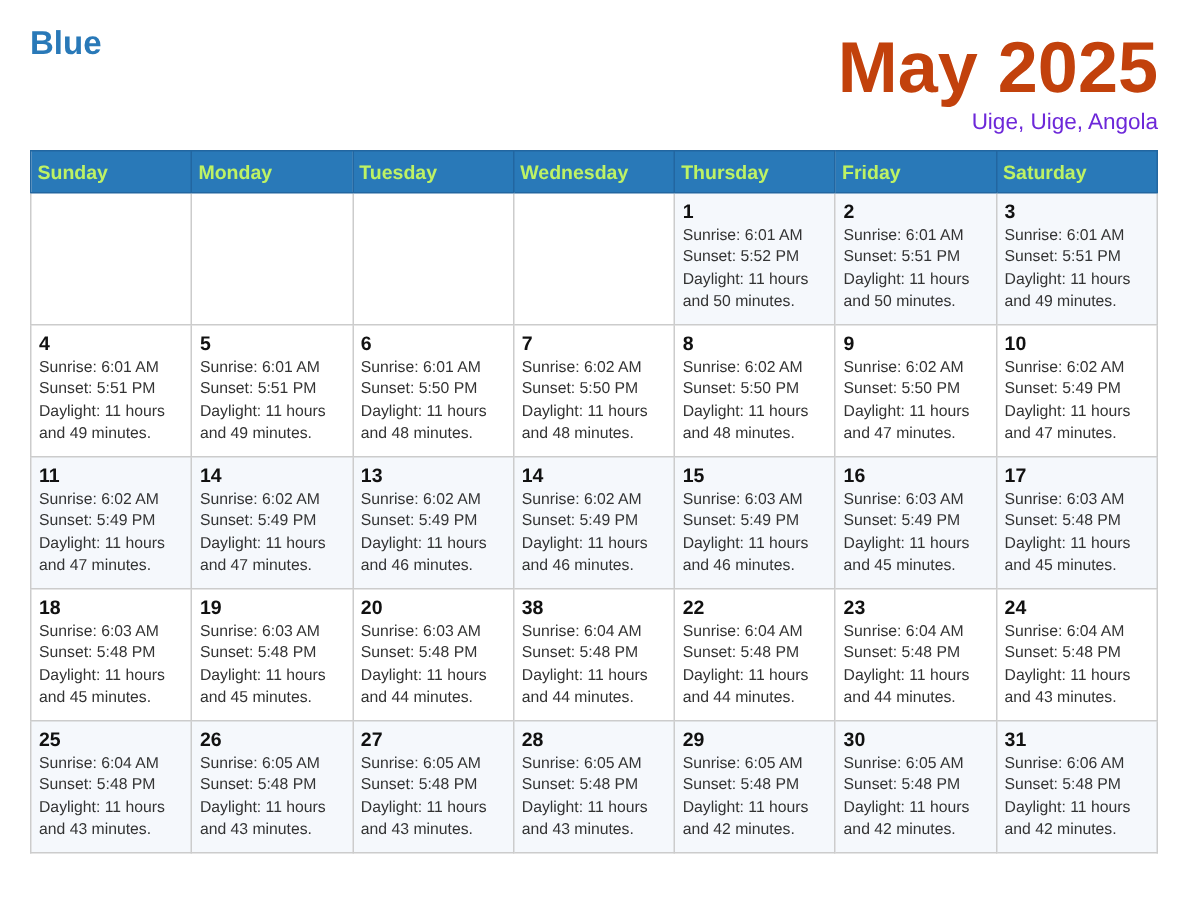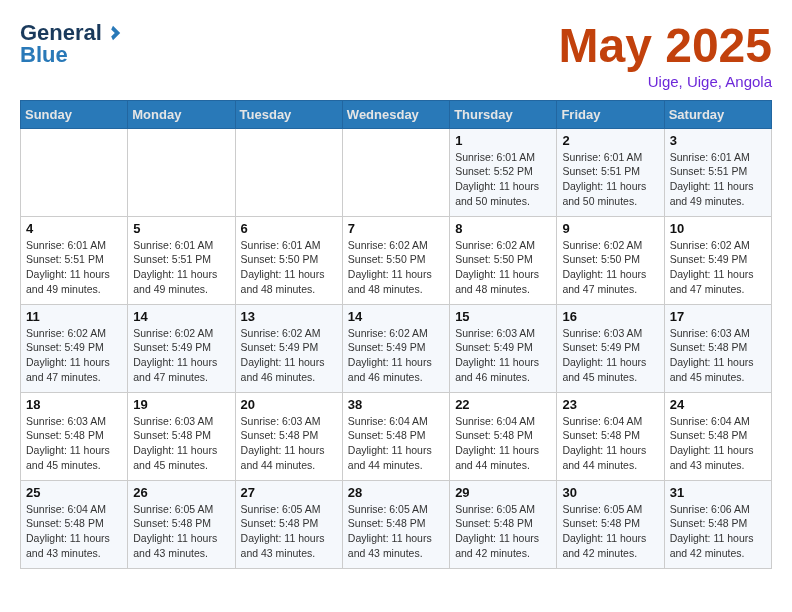--- a/index.html
+++ b/index.html
@@ -47,21 +47,21 @@
       font-size: 15px;
       color: #6d28d9;
     }
     table {
       width: 100%;
       border-collapse: collapse;
       table-layout: fixed;
     }
     thead tr th {
       background: #2979b8;
-      color: #e5e5e5;
+      color: #bef264;
       font-size: 13px;
       font-weight: bold;
       padding: 6px 4px;
       text-align: left;
       border: 1px solid #2266a0;
     }
     tbody tr td {
       border: 1px solid #ccc;
       vertical-align: top;
       padding: 4px 5px;
@@ -89,26 +89,20 @@
     }
     .empty-cell {
       background: #fff !important;
     }
   </style>
 </head>
 <body>
 
 <div class="header">
   <div class="logo">
-    <div class="logo-text">
-      <span class="logo-general">General</span>
-      <svg class="logo-icon" viewBox="0 0 20 20">
-        <polygon points="10,2 18,10 10,18 8,14 12,10 8,6" fill="#2979b8"></polygon>
-      </svg>
-    </div>
     <div style="font-size:22px;font-weight:bold;color:#2979b8;margin-top:-4px;">Blue</div>
   </div>
   <div class="title-block">
     <div class="month-title">May 2025</div>
     <div class="location">Uige, Uige, Angola</div>
   </div>
 </div>
 
 <table>
   <thead>

